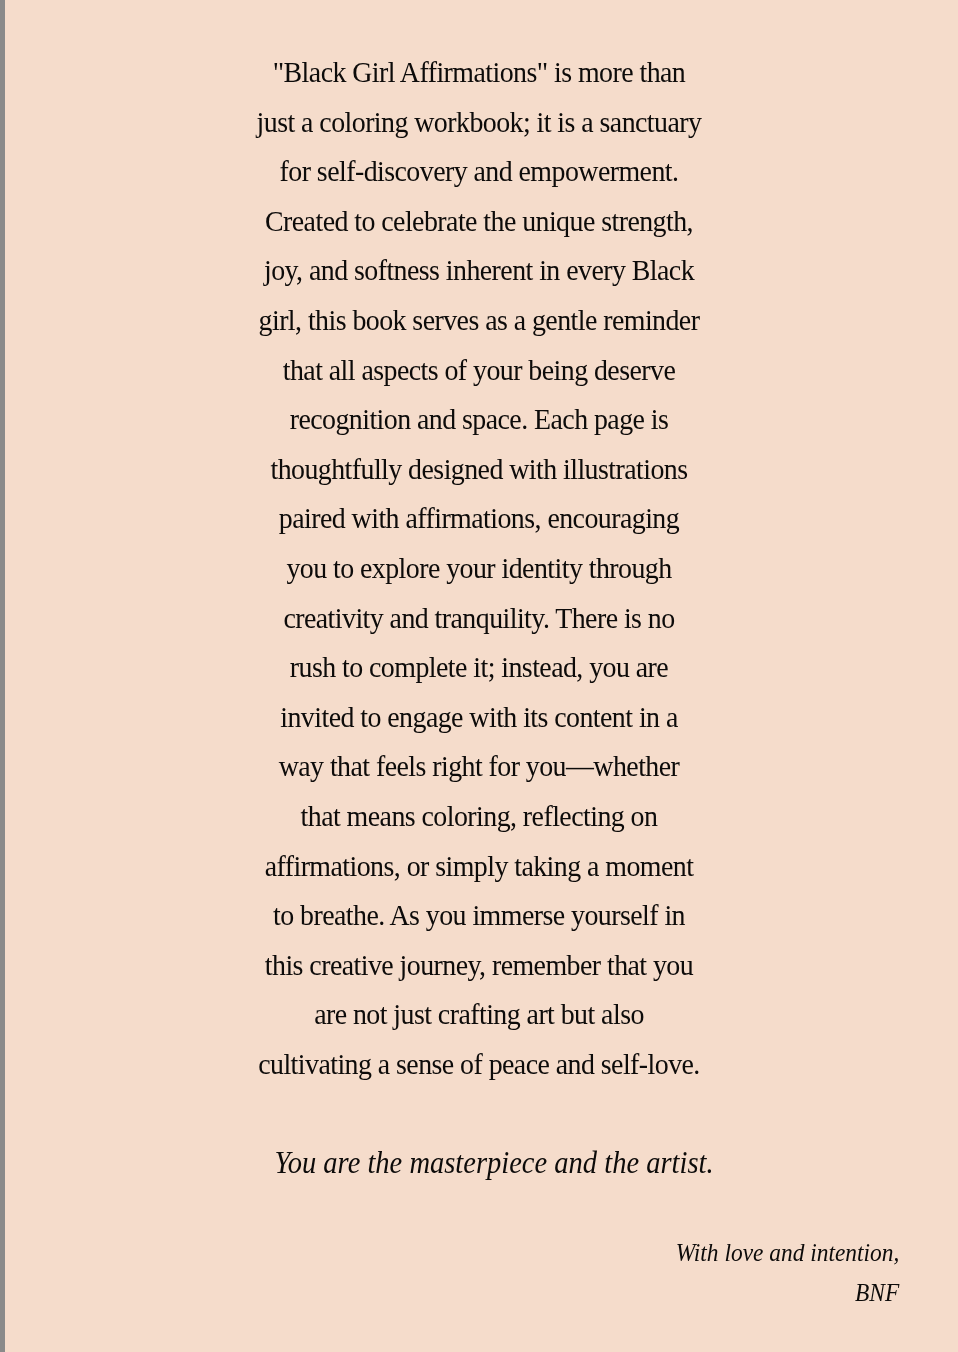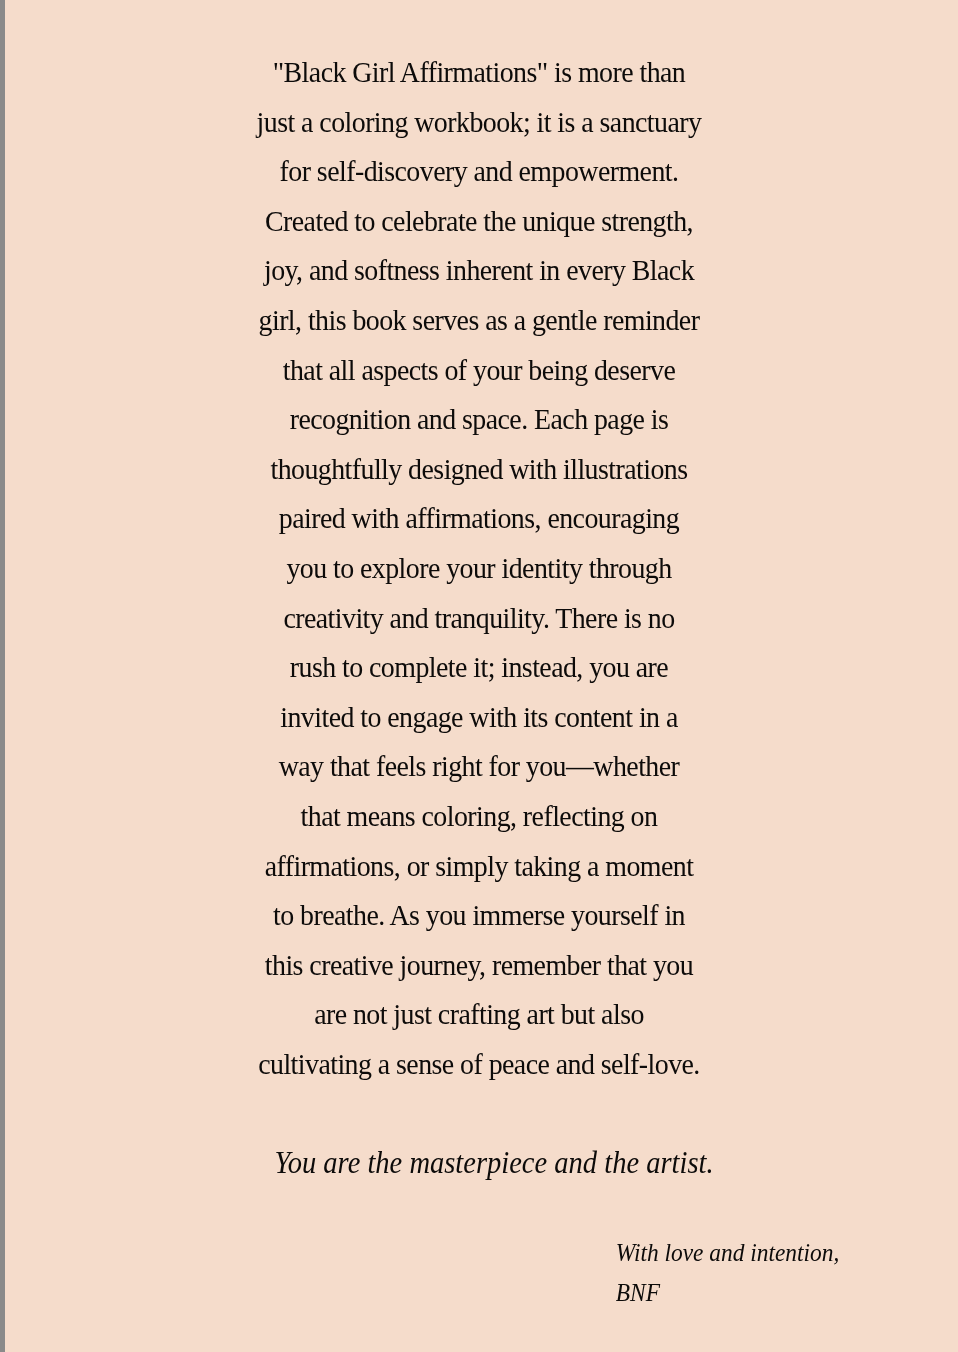--- a/index.html
+++ b/index.html
@@ -32,21 +32,21 @@
       font-family: "Liberation Serif", "DejaVu Serif", serif;
       font-style: italic;
       font-size: 31px;
       color: #0d0b0a;
       white-space: nowrap;
       transform: scaleX(0.92);
       transform-origin: center;
     }
     .signoff {
       position: absolute; left: 600px; top: 1233px; width: 315px;
-      text-align: left;
+      text-align: right;
       font-family: "Liberation Serif", "DejaVu Serif", serif;
       font-style: italic;
       font-size: 26px;
       line-height: 40px;
       color: #0d0b0a;
       white-space: nowrap;
     }
     .signoff span { display: block; transform: scaleX(0.9); transform-origin: center; }
   </style>
 </head>

